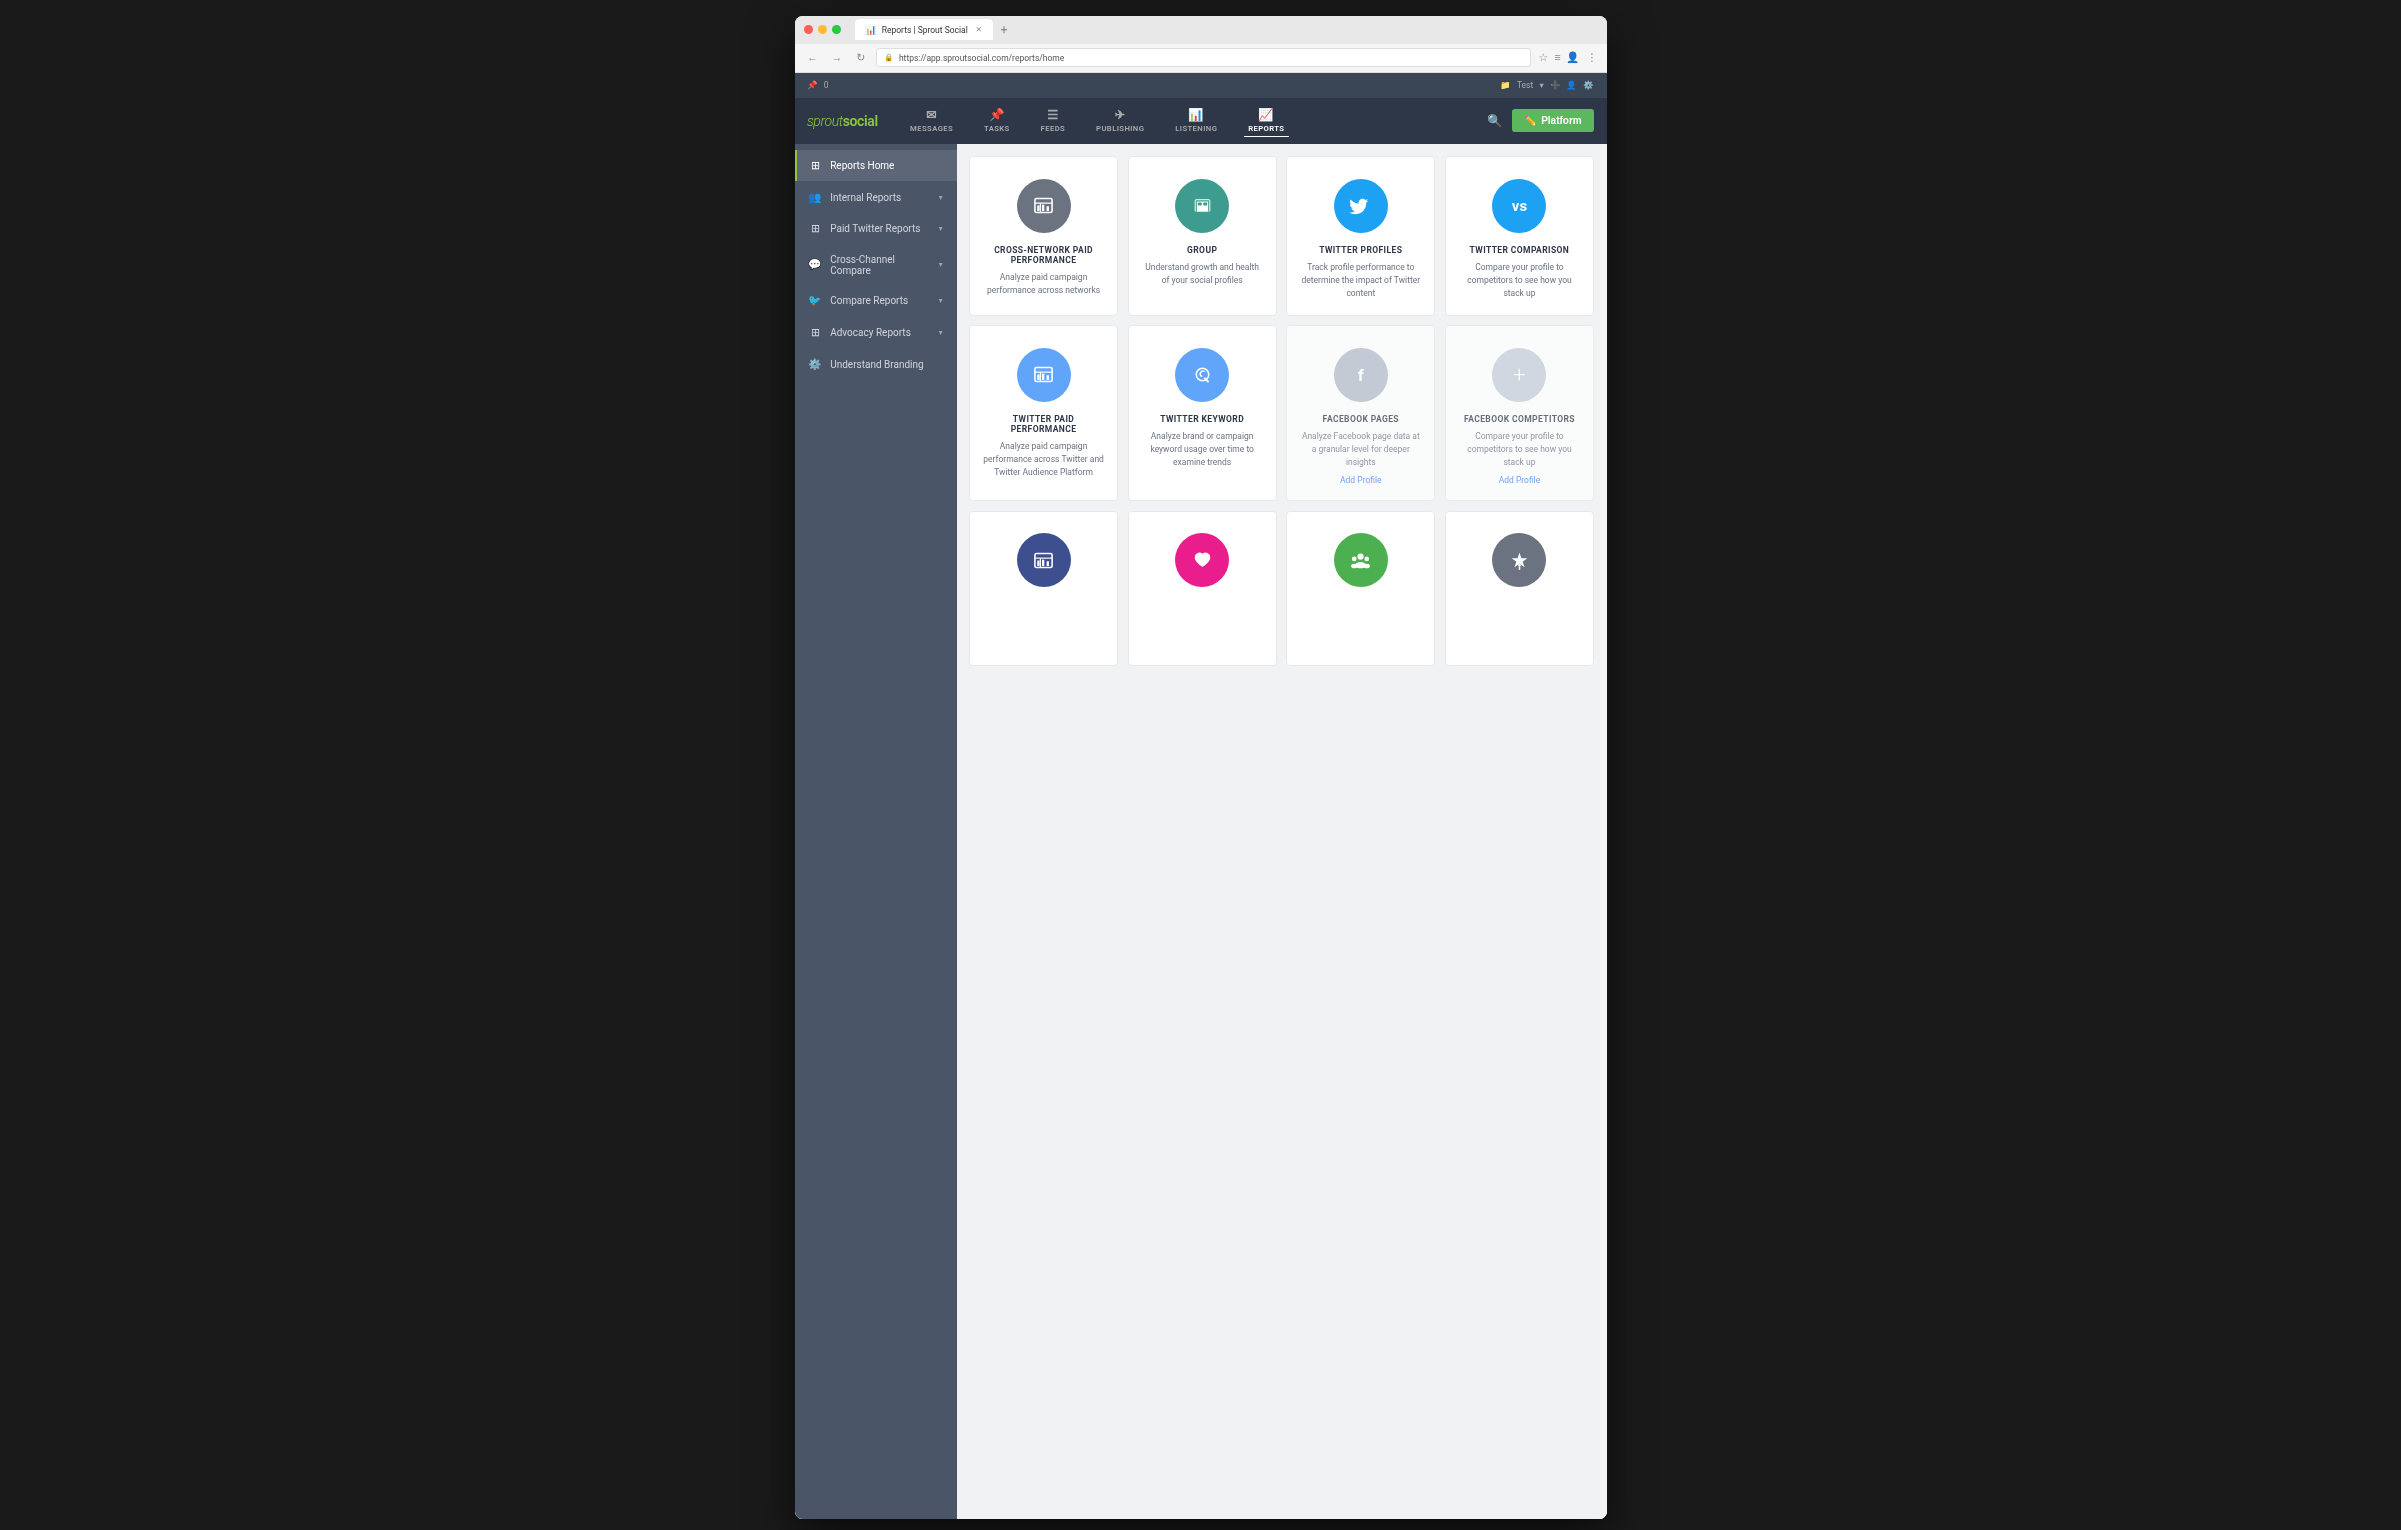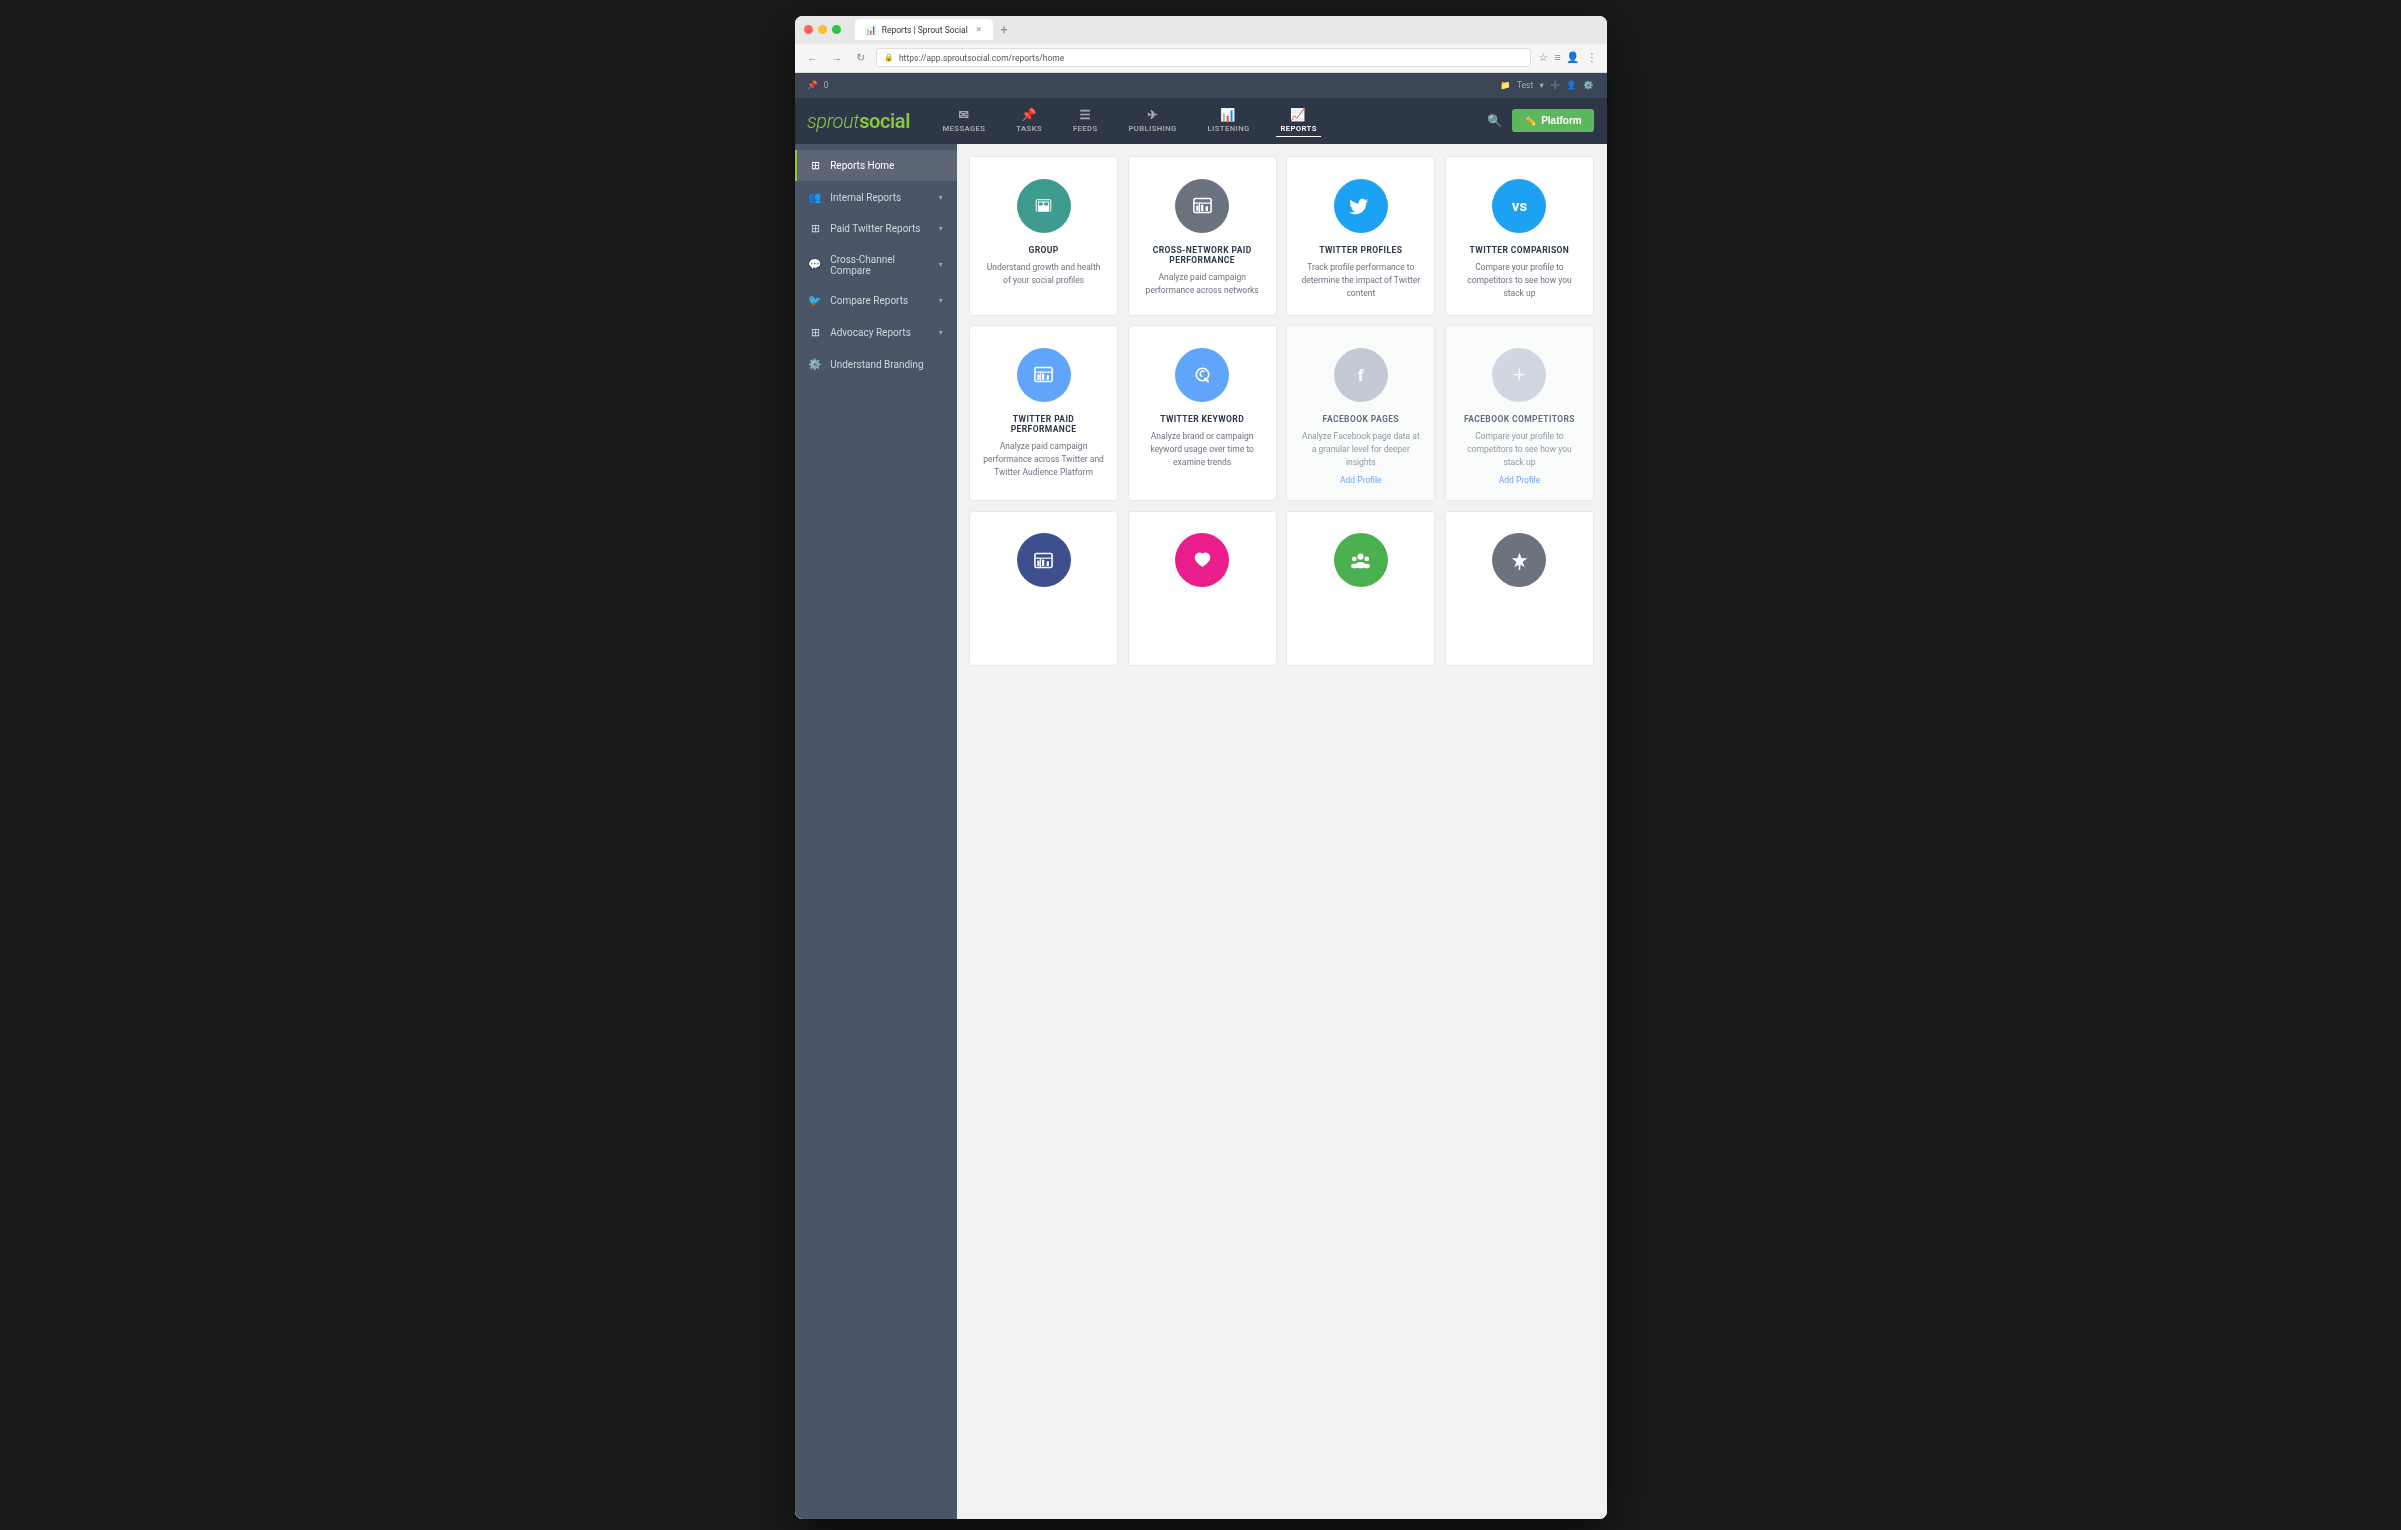--- a/index.html
+++ b/index.html
@@ -92,21 +92,21 @@
     .notification-bar {
       background: #3a4556;
       height: 25px;
       display: flex;
       align-items: center;
       padding: 0 12.4px;
       gap: 6.2px;
       font-size: 8.5px;
       color: #aaa;
     }
-    .logo { color: #8dc63f; font-size: 20px; font-weight: 700; letter-spacing: -0.4px; }
+    .logo { color: #8dc63f; font-size: 14px; font-weight: 700; letter-spacing: -0.4px; }
     .logo span { color: #8dc63f; }
     .nav-items { display: flex; gap: 21.7px; margin-left: 12.4px; }
     .nav-item {
       display: flex;
       flex-direction: column;
       align-items: center;
       gap: 1.5px;
       color: #aaa;
       font-size: 7.7px;
       font-weight: 600;
@@ -356,48 +356,48 @@
       <div class="sidebar-item">
         <span class="sidebar-icon">⚙️</span>
         <span class="sidebar-label">Understand Branding</span>
       </div>
     </aside>
 
     <main class="content">
       <div class="reports-grid">
 
         <div class="report-card">
-          <div class="card-icon icon-teal">
-            <svg width="25" height="25" viewBox="0 0 32 32" fill="none">
-                <rect x="6" y="8" width="20" height="16" rx="2" fill="white"></rect>
-                <rect x="10" y="12" width="5" height="4" rx="1" fill="#3d9b8f"></rect>
-                <rect x="17" y="12" width="5" height="4" rx="1" fill="#3d9b8f"></rect>
-                <path d="M8 24V10h16v14" stroke="#3d9b8f" stroke-width="1.5" fill="none"></path>
-              </svg>
-          </div>
-          <div class="card-title">GROUP</div>
-          <div class="card-desc">Understand growth and health of your social profiles</div>
-        </div>
-
-        <div class="report-card">
           <div class="card-icon icon-gray">
             <svg width="25" height="25" viewBox="0 0 32 32" fill="none">
                 <rect x="5" y="7" width="22" height="18" rx="2" stroke="white" stroke-width="2"></rect>
                 <line x1="5" y1="13" x2="27" y2="13" stroke="white" stroke-width="1.5"></line>
                 <line x1="12" y1="13" x2="12" y2="25" stroke="white" stroke-width="1.5"></line>
                 <rect x="8" y="16" width="3" height="7" fill="white"></rect>
                 <rect x="14" y="15" width="3" height="8" fill="white"></rect>
                 <rect x="20" y="17" width="3" height="6" fill="white"></rect>
               </svg>
           </div>
           <div class="card-title">CROSS-NETWORK PAID PERFORMANCE</div>
           <div class="card-desc">Analyze paid campaign performance across networks</div>
         </div>
 
         <div class="report-card">
+          <div class="card-icon icon-teal">
+            <svg width="25" height="25" viewBox="0 0 32 32" fill="none">
+                <rect x="6" y="8" width="20" height="16" rx="2" fill="white"></rect>
+                <rect x="10" y="12" width="5" height="4" rx="1" fill="#3d9b8f"></rect>
+                <rect x="17" y="12" width="5" height="4" rx="1" fill="#3d9b8f"></rect>
+                <path d="M8 24V10h16v14" stroke="#3d9b8f" stroke-width="1.5" fill="none"></path>
+              </svg>
+          </div>
+          <div class="card-title">GROUP</div>
+          <div class="card-desc">Understand growth and health of your social profiles</div>
+        </div>
+
+        <div class="report-card">
           <div class="card-icon" style="background:#1da1f2;">
             <svg width="25" height="25" viewBox="0 0 32 32" fill="none">
                 <path d="M26 9.5c-.9.4-1.8.7-2.9.8 1-.6 1.8-1.6 2.2-2.7-1 .6-2 1-3.1 1.2-.9-1-2.2-1.6-3.7-1.6-2.8 0-5 2.3-5 5.1 0 .4 0 .8.1 1.2-4.2-.2-7.9-2.2-10.4-5.2-.4.8-.7 1.6-.7 2.5 0 1.8.9 3.3 2.2 4.2-.8 0-1.6-.2-2.2-.6v.1c0 2.5 1.7 4.5 4 5-.4.1-.8.2-1.3.2-.3 0-.6 0-.9-.1.6 2 2.4 3.4 4.6 3.4-1.7 1.3-3.8 2.1-6.1 2.1-.4 0-.8 0-1.2-.1 2.2 1.4 4.8 2.2 7.6 2.2 9.1 0 14.1-7.5 14.1-14.1v-.6c1-.7 1.8-1.6 2.5-2.6z" fill="white"></path>
               </svg>
           </div>
           <div class="card-title">TWITTER PROFILES</div>
           <div class="card-desc">Track profile performance to determine the impact of Twitter content</div>
         </div>
 
         <div class="report-card">

